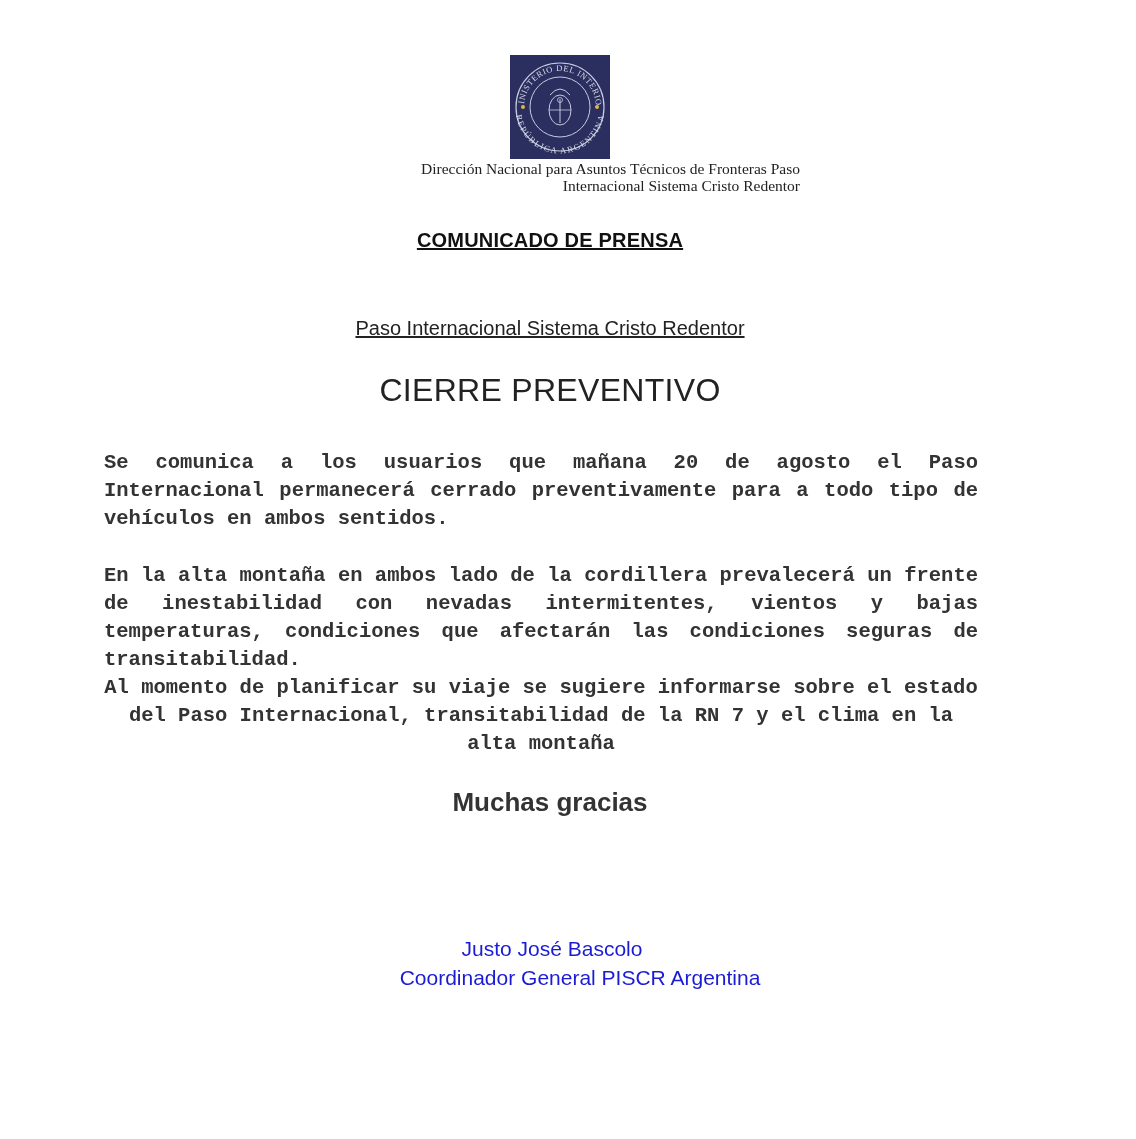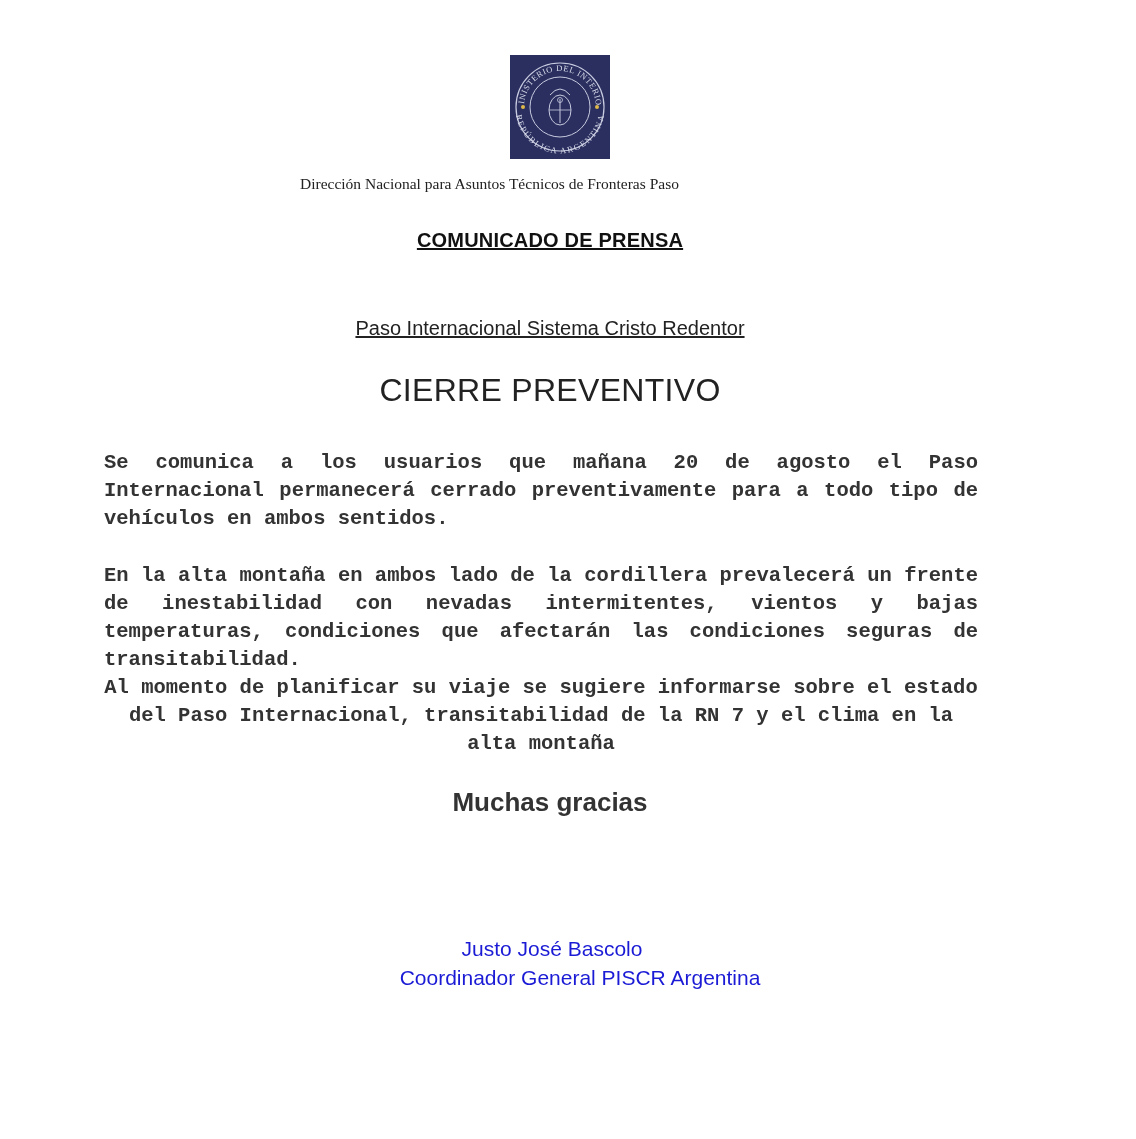--- a/index.html
+++ b/index.html
@@ -20,23 +20,23 @@
       left: 510px;
       top: 55px;
       width: 100px;
       height: 104px;
       background: #2a2f5f;
     }
     .seal svg { display: block; }
     .agency {
       position: absolute;
       left: 300px;
-      top: 175px;
+      top: 160px;
       width: 500px;
-      text-align: left;
+      text-align: right;
       font-family: "Liberation Serif", serif;
       font-size: 15.5px;
       line-height: 17px;
       color: #222222;
     }
     .heading {
       position: absolute;
       left: 0;
       width: 1100px;
       text-align: center;
@@ -115,20 +115,21 @@
     <ellipse cx="50" cy="55" rx="11" ry="15" fill="none" stroke="#c9cbe0" stroke-width="1"></ellipse>
     <path d="M 40 40 Q 50 28 60 40" fill="none" stroke="#c9cbe0" stroke-width="1"></path>
     <line x1="39" y1="55" x2="61" y2="55" stroke="#c9cbe0" stroke-width="0.8"></line>
     <line x1="50" y1="44" x2="50" y2="68" stroke="#c9cbe0" stroke-width="1"></line>
     <circle cx="50" cy="45" r="2.5" fill="none" stroke="#c9cbe0" stroke-width="0.8"></circle>
   </svg>
 </div>
 
 <div class="agency">
   <div>Dirección Nacional para Asuntos Técnicos de Fronteras Paso</div>
+  <div>Internacional Sistema Cristo Redentor</div>
 </div>
 
 <div class="heading comunicado">COMUNICADO DE PRENSA</div>
 
 <div class="heading paso">Paso Internacional Sistema Cristo Redentor</div>
 
 <div class="heading cierre">CIERRE PREVENTIVO</div>
 
 <div class="body-text p1">Se comunica a los usuarios que mañana 20 de agosto el Paso Internacional permanecerá cerrado preventivamente para a todo tipo de vehículos en ambos sentidos.</div>
 

